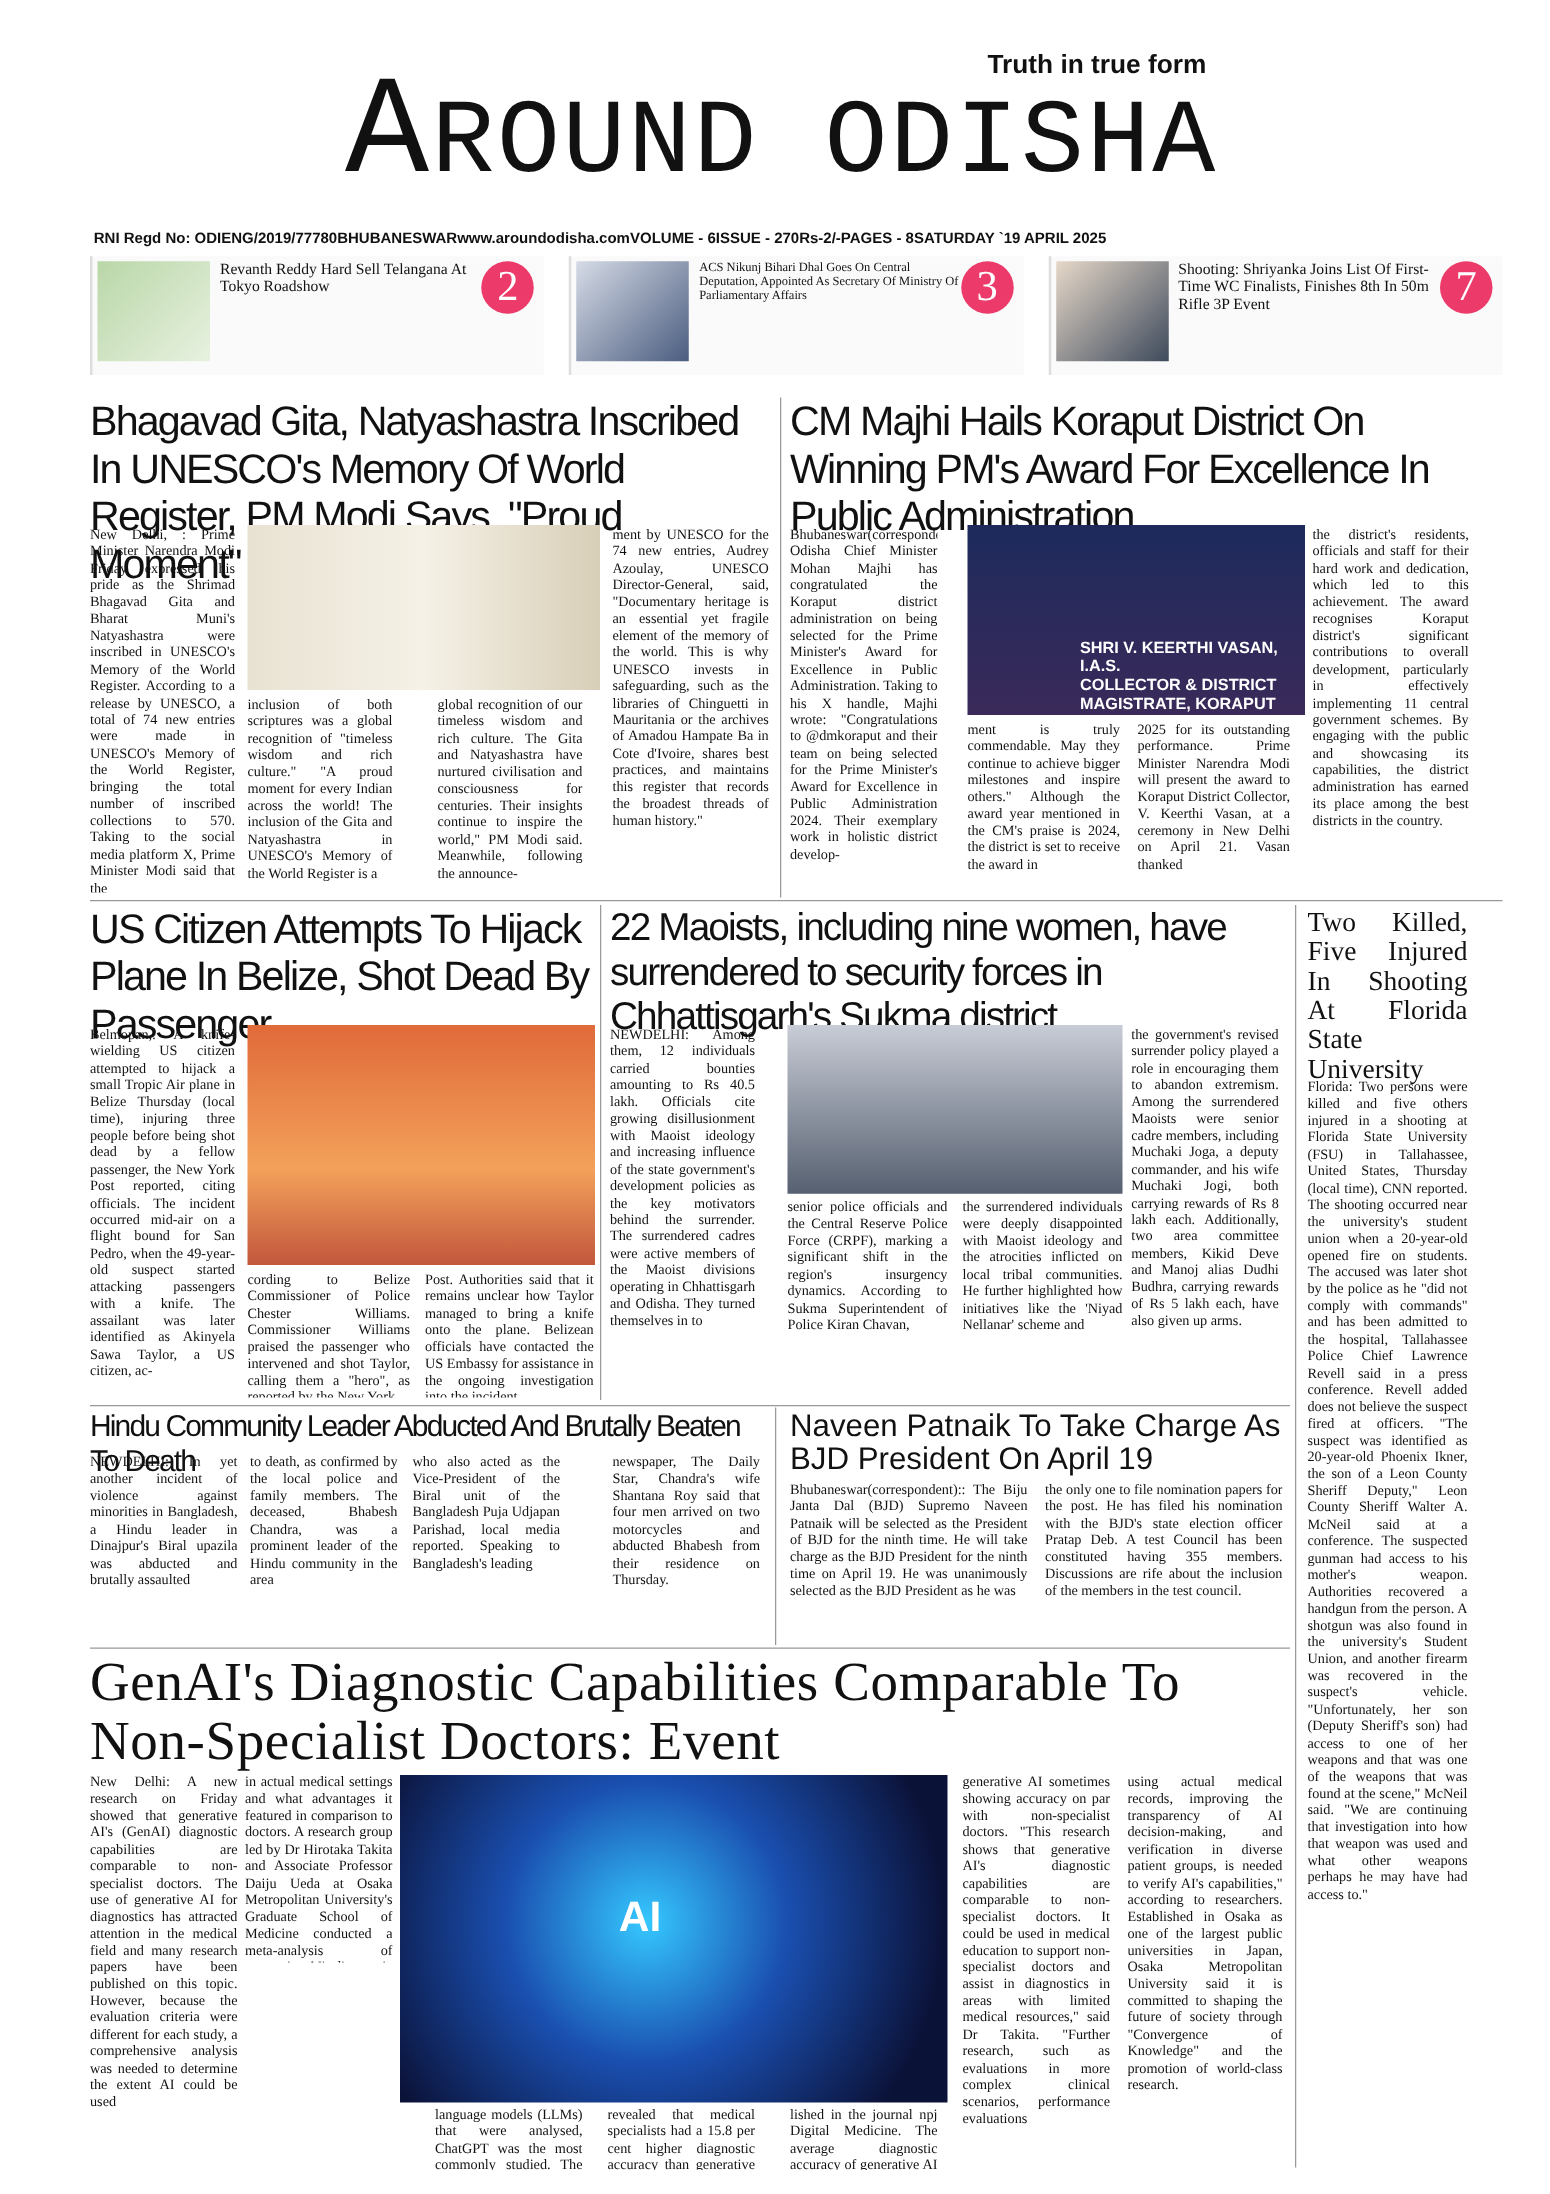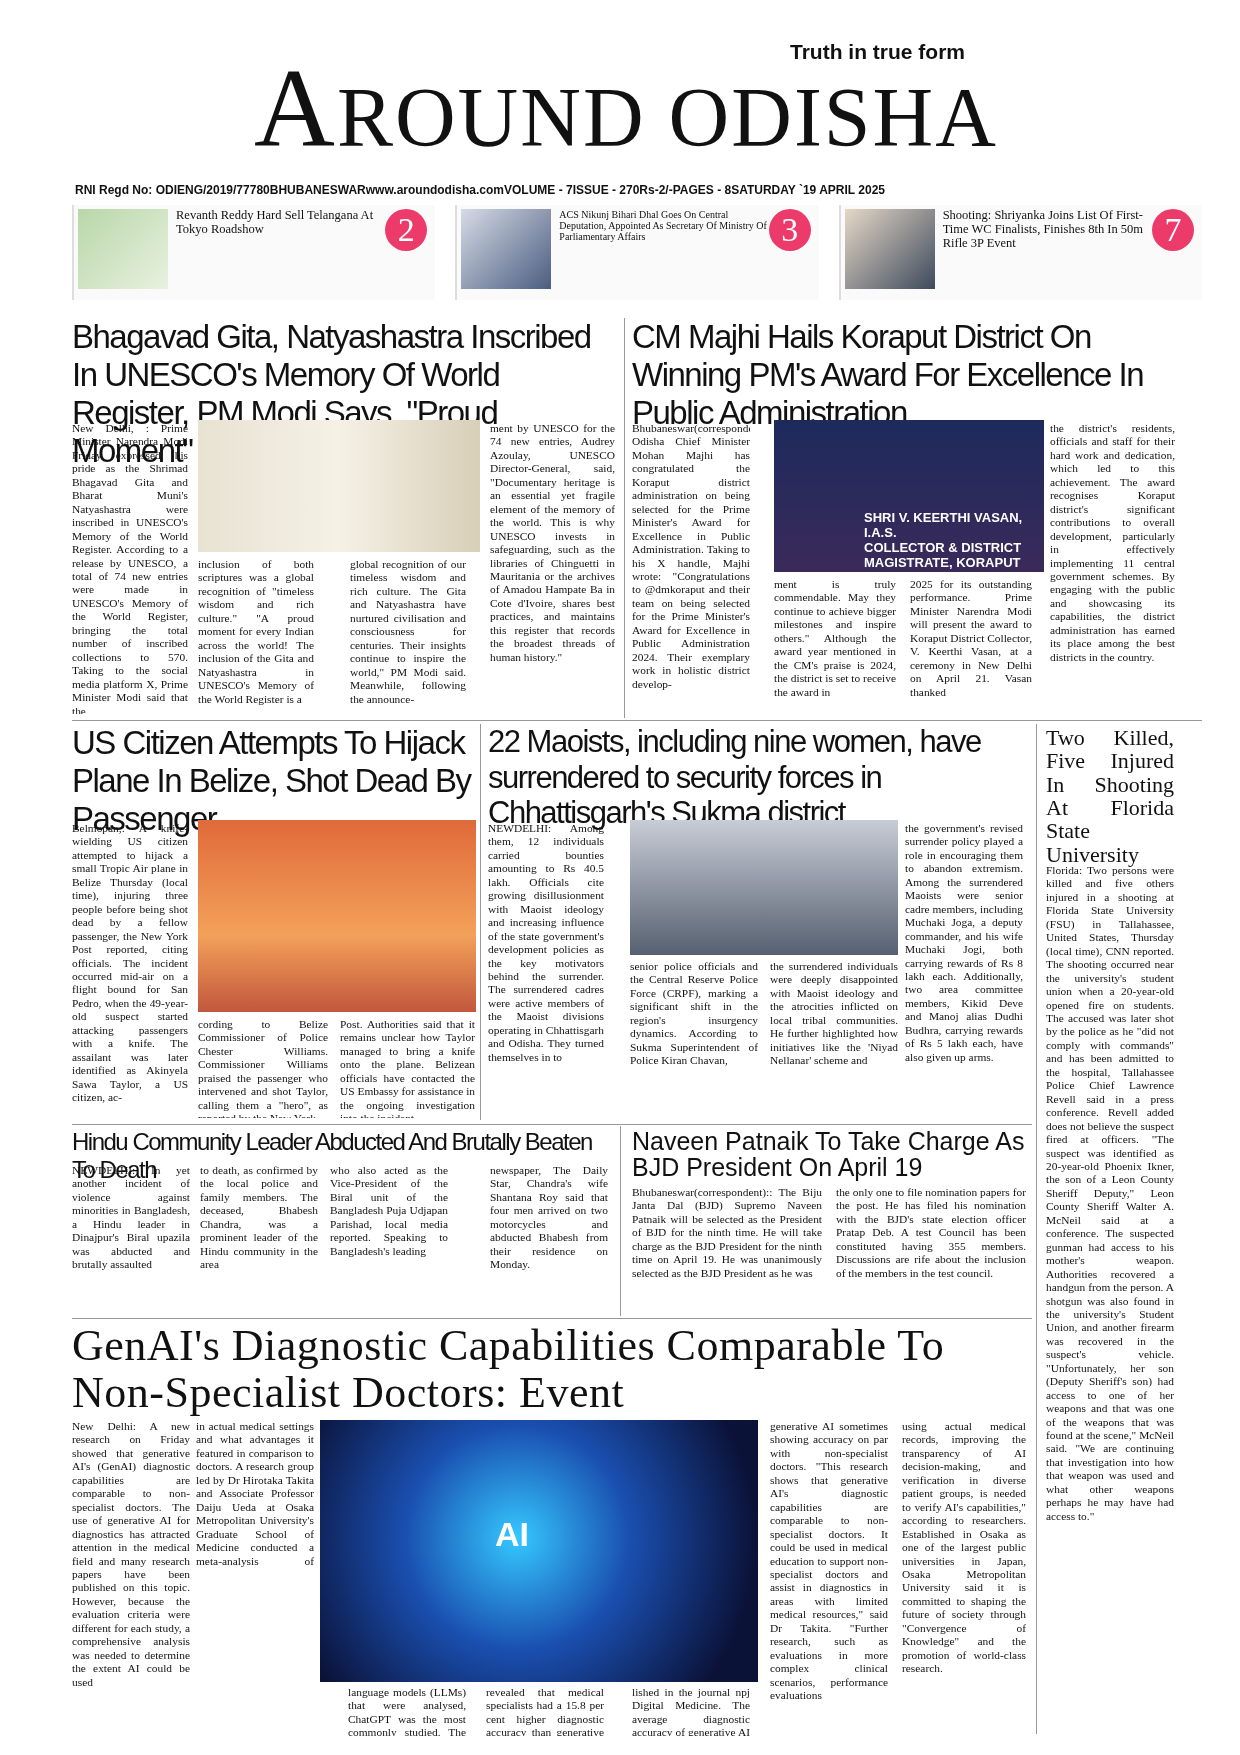--- a/index.html
+++ b/index.html
@@ -1,19 +1,19 @@
 <!DOCTYPE html>
 <html><head>
 <meta charset="utf-8">
 <style>
 *{box-sizing:border-box;margin:0;padding:0}
 body{width:1240px;height:1755px;background:#fff;font-family:"Liberation Serif",serif;color:#111;position:relative;overflow:hidden}
 .abs{position:absolute}
 .tagline{left:790px;top:40px;font-family:"Liberation Sans",sans-serif;font-weight:bold;font-size:21px}
-.masthead{left:254px;top:52px;font-family:Liberation Serif, serif;font-size:84px;letter-spacing:2px;line-height:1}
+.masthead{left:276px;top:52px;font-family:Liberation Mono, monospace;font-size:84px;letter-spacing:2px;line-height:1}
 .masthead .big{font-size:112px}
 .infobar{left:75px;top:183px;width:1120px;display:flex;font-family:"Liberation Sans",sans-serif;font-weight:bold;font-size:12px}
 .teasers{left:72px;top:205px;width:1130px;height:95px;display:flex;gap:20px}
 .teaser{flex:1;position:relative;border-left:2px solid #ddd;background:#fafafa;display:flex;align-items:flex-start;padding:4px}
 .teaser .thumb{width:90px;height:80px;background:linear-gradient(135deg,#b9d7a8,#e8f1e0);margin-right:8px;flex-shrink:0}
 .teaser .thumb.t2{background:linear-gradient(135deg,#d6dbe6,#4b5d80)}
 .teaser .thumb.t3{background:linear-gradient(135deg,#e6d8c8,#3e4a5c)}
 .teaser .thumb.t4{background:linear-gradient(135deg,#e0dcd5,#55534e)}
 .teaser .ttext{font-size:12.5px;line-height:1.1;padding-right:44px}
 .teaser .num{position:absolute;right:8px;top:4px;width:42px;height:42px;border-radius:50%;background:#ec3b6a;color:#fff;font-size:34px;line-height:42px;text-align:center}
@@ -26,21 +26,21 @@
 </head>
 <body>
 
 <div class="abs tagline">Truth in true form</div>
 <div class="abs masthead"><span class="big">A</span><span>ROUND ODISHA</span></div>
 
 <div class="abs infobar">
   <span>RNI Regd No: ODIENG/2019/77780</span>
   <span>BHUBANESWAR</span>
   <span>www.aroundodisha.com</span>
-  <span>VOLUME - 7</span>
+  <span>VOLUME - 6</span>
   <span>ISSUE - 270</span>
   <span>Rs-2/-</span>
   <span>PAGES - 8</span>
   <span>SATURDAY `19 APRIL 2025</span>
 </div>
 
 <div class="abs teasers">
   <div class="teaser">
     <div class="thumb"></div>
     <div class="ttext">Revanth Reddy Hard Sell Telangana At Tokyo Roadshow</div>
@@ -99,21 +99,21 @@
 
 <div class="abs" style="left:1046px;top:726px;width:128px;font-size:22px;line-height:1.06;text-align:justify">Two Killed, Five Injured In Shooting At Florida State University</div>
 <div class="abs col" style="left:1046px;top:864px;width:128px;height:870px">Florida: Two persons were killed and five others injured in a shooting at Florida State University (FSU) in Tallahassee, United States, Thursday (local time), CNN reported. The shooting occurred near the university's student union when a 20-year-old opened fire on students. The accused was later shot by the police as he "did not comply with commands" and has been admitted to the hospital, Tallahassee Police Chief Lawrence Revell said in a press conference. Revell added does not believe the suspect fired at officers. "The suspect was identified as 20-year-old Phoenix Ikner, the son of a Leon County Sheriff Deputy," Leon County Sheriff Walter A. McNeil said at a conference. The suspected gunman had access to his mother's weapon. Authorities recovered a handgun from the person. A shotgun was also found in the university's Student Union, and another firearm was recovered in the suspect's vehicle. "Unfortunately, her son (Deputy Sheriff's son) had access to one of her weapons and that was one of the weapons that was found at the scene," McNeil said. "We are continuing that investigation into how that weapon was used and what other weapons perhaps he may have had access to."</div>
 
 <div class="abs hrule" style="left:72px;top:1124px;width:960px"></div>
 
 <div class="abs hl" style="left:72px;top:1128px;width:540px;font-size:24px">Hindu Community Leader Abducted And Brutally Beaten To Death</div>
 <div class="abs col" style="left:72px;top:1164px;width:118px;height:145px">NEWDELHI: In yet another incident of violence against minorities in Bangladesh, a Hindu leader in Dinajpur's Biral upazila was abducted and brutally assaulted</div>
 <div class="abs col" style="left:200px;top:1164px;width:118px;height:145px">to death, as confirmed by the local police and family members. The deceased, Bhabesh Chandra, was a prominent leader of the Hindu community in the area</div>
 <div class="abs col" style="left:330px;top:1164px;width:118px;height:145px">who also acted as the Vice-President of the Biral unit of the Bangladesh Puja Udjapan Parishad, local media reported. Speaking to Bangladesh's leading</div>
-<div class="abs col" style="left:490px;top:1164px;width:118px;height:145px">newspaper, The Daily Star, Chandra's wife Shantana Roy said that four men arrived on two motorcycles and abducted Bhabesh from their residence on Monday.</div>
+<div class="abs col" style="left:490px;top:1164px;width:118px;height:145px">newspaper, The Daily Star, Chandra's wife Shantana Roy said that four men arrived on two motorcycles and abducted Bhabesh from their residence on Thursday.</div>
 
 <div class="abs vrule" style="left:620px;top:1126px;height:190px"></div>
 
 <div class="abs" style="left:632px;top:1128px;width:400px;font-family:'Liberation Sans',sans-serif;font-size:25px;line-height:1.04">Naveen Patnaik To Take Charge As BJD President On April 19</div>
 <div class="abs col" style="left:632px;top:1186px;width:190px;height:126px">Bhubaneswar(correspondent):: The Biju Janta Dal (BJD) Supremo Naveen Patnaik will be selected as the President of BJD for the ninth time. He will take charge as the BJD President for the ninth time on April 19. He was unanimously selected as the BJD President as he was</div>
 <div class="abs col" style="left:836px;top:1186px;width:190px;height:126px">the only one to file nomination papers for the post. He has filed his nomination with the BJD's state election officer Pratap Deb. A test Council has been constituted having 355 members. Discussions are rife about the inclusion of the members in the test council.</div>
 
 <div class="abs hrule" style="left:72px;top:1318px;width:960px"></div>
 
 <div class="abs" style="left:72px;top:1322px;width:960px;font-family:'Liberation Serif',serif;font-size:44px;line-height:1.07;letter-spacing:0.5px">GenAI's Diagnostic Capabilities Comparable To Non-Specialist Doctors: Event</div>

